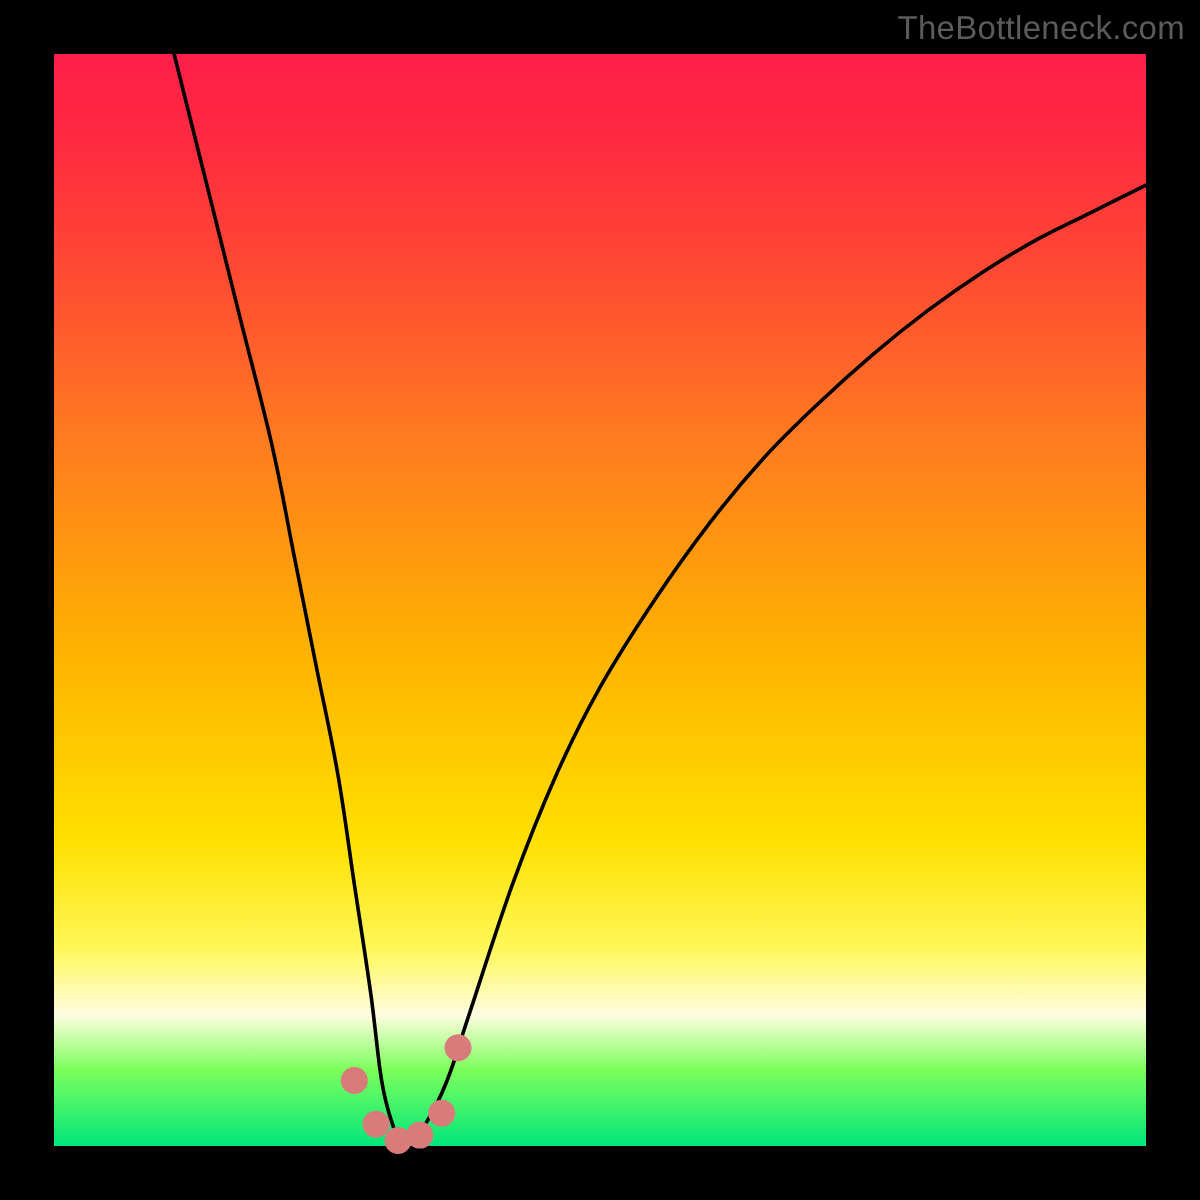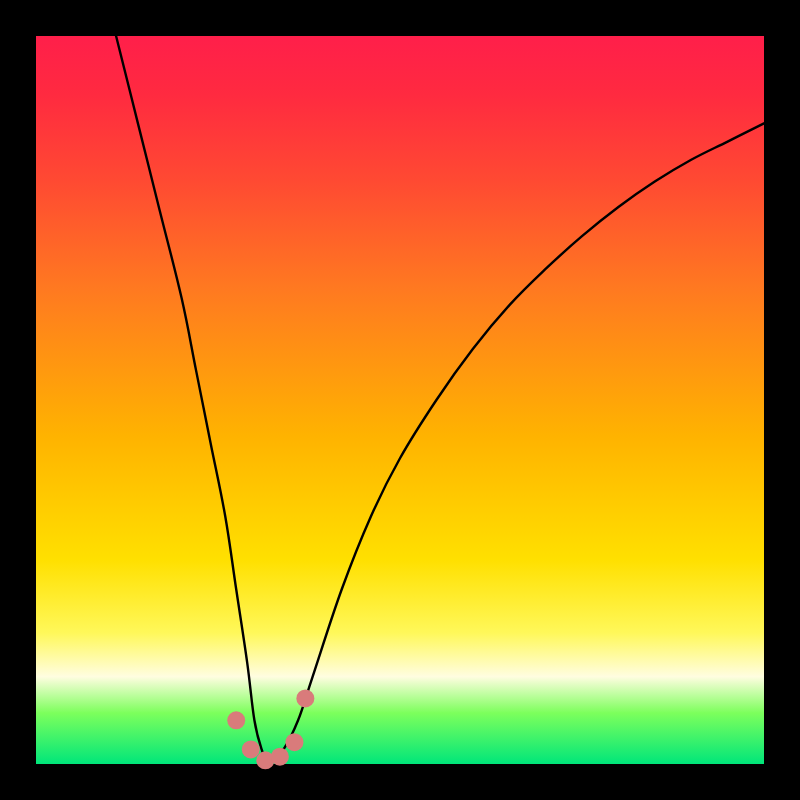--- a/index.html
+++ b/index.html
@@ -56,20 +56,21 @@
     left: 0;
     width: 728px;
     height: 728px;
     overflow: visible;
   }
 </style>
 </head>
 <body>
 
 <div class="frame">
+  <div class="watermark">TheBottleneck.com</div>
   <div class="plot-area">
     <svg class="curve" viewBox="0 0 728 728">
       <path id="curve-path" fill="none" stroke-width="2.4" stroke-linecap="round" d="M 80.08,0 C 84.0112,15.724800000000002 94.05760000000001,55.91040000000001 101.92000000000002,87.36000000000001 C 109.78240000000002,118.80960000000002 115.89760000000001,143.27040000000002 123.76,174.72000000000003 C 131.6224,206.16960000000003 139.048,233.25119999999998 145.6,262.08 C 152.152,290.9088 154.9184,308.67199999999997 160.16,334.88 C 165.4016,361.088 169.4784,381.472 174.72,407.68 C 179.9616,433.88800000000003 184.6936,454.27200000000005 189.28,480.48 C 193.8664,506.688 196.26880000000003,527.072 200.20000000000002,553.28 C 204.1312,579.4879999999999 207.84399999999997,602.4927999999999 211.11999999999998,626.0799999999999 C 214.396,649.6672 215.7792,668.5952 218.4,684.32 C 221.0208,700.0448000000001 223.0592,705.5776000000001 225.68,713.44 C 228.3008,721.3024 229.02880000000002,728 232.96,728 C 236.8912,728 242.2784,721.3024 247.52,713.44 C 252.76160000000002,705.5776000000001 256.8384,697.4240000000001 262.08,684.32 C 267.3216,671.216 268.7776,664.2272 276.64,640.64 C 284.50239999999997,617.0527999999999 295.2768,582.1088 305.76,553.28 C 316.2432,524.4512 324.3968,504.0672 334.88,480.48 C 345.3632,456.8928 352.2064,443.20640000000003 364,422.24 C 375.7936,401.2736 387.29600000000005,383.656 400.40000000000003,364 C 413.504,344.344 423.696,330.0752 436.8,313.04 C 449.904,296.00480000000005 460.096,283.7744 473.2,269.36 C 486.304,254.9456 496.496,245.40879999999999 509.59999999999997,232.95999999999998 C 522.704,220.51119999999997 532.896,211.33840000000004 546,200.20000000000005 C 559.104,189.06160000000006 569.2959999999999,180.90800000000004 582.4,171.08000000000004 C 595.504,161.25200000000004 605.6959999999999,154.11760000000004 618.8,145.60000000000002 C 631.904,137.0824 642.096,130.9672 655.2,123.75999999999999 C 668.3040000000001,116.55279999999999 678.496,112.11200000000005 691.6,105.56000000000006 C 704.7040000000001,99.00800000000007 721.448,90.63600000000002 728,87.36000000000001" stroke="#000000"></path>
       <g id="marker-layer">
           <circle cx="200.20000000000002" cy="684.32" r="9" fill="#d97b7b"></circle>
           <circle cx="214.76" cy="713.44" r="9" fill="#d97b7b"></circle>
           <circle cx="229.32" cy="724.36" r="9" fill="#d97b7b"></circle>
           <circle cx="243.88000000000002" cy="720.72" r="9" fill="#d97b7b"></circle>
           <circle cx="258.44" cy="706.16" r="9" fill="#d97b7b"></circle>
           <circle cx="269.36" cy="662.48" r="9" fill="#d97b7b"></circle>

